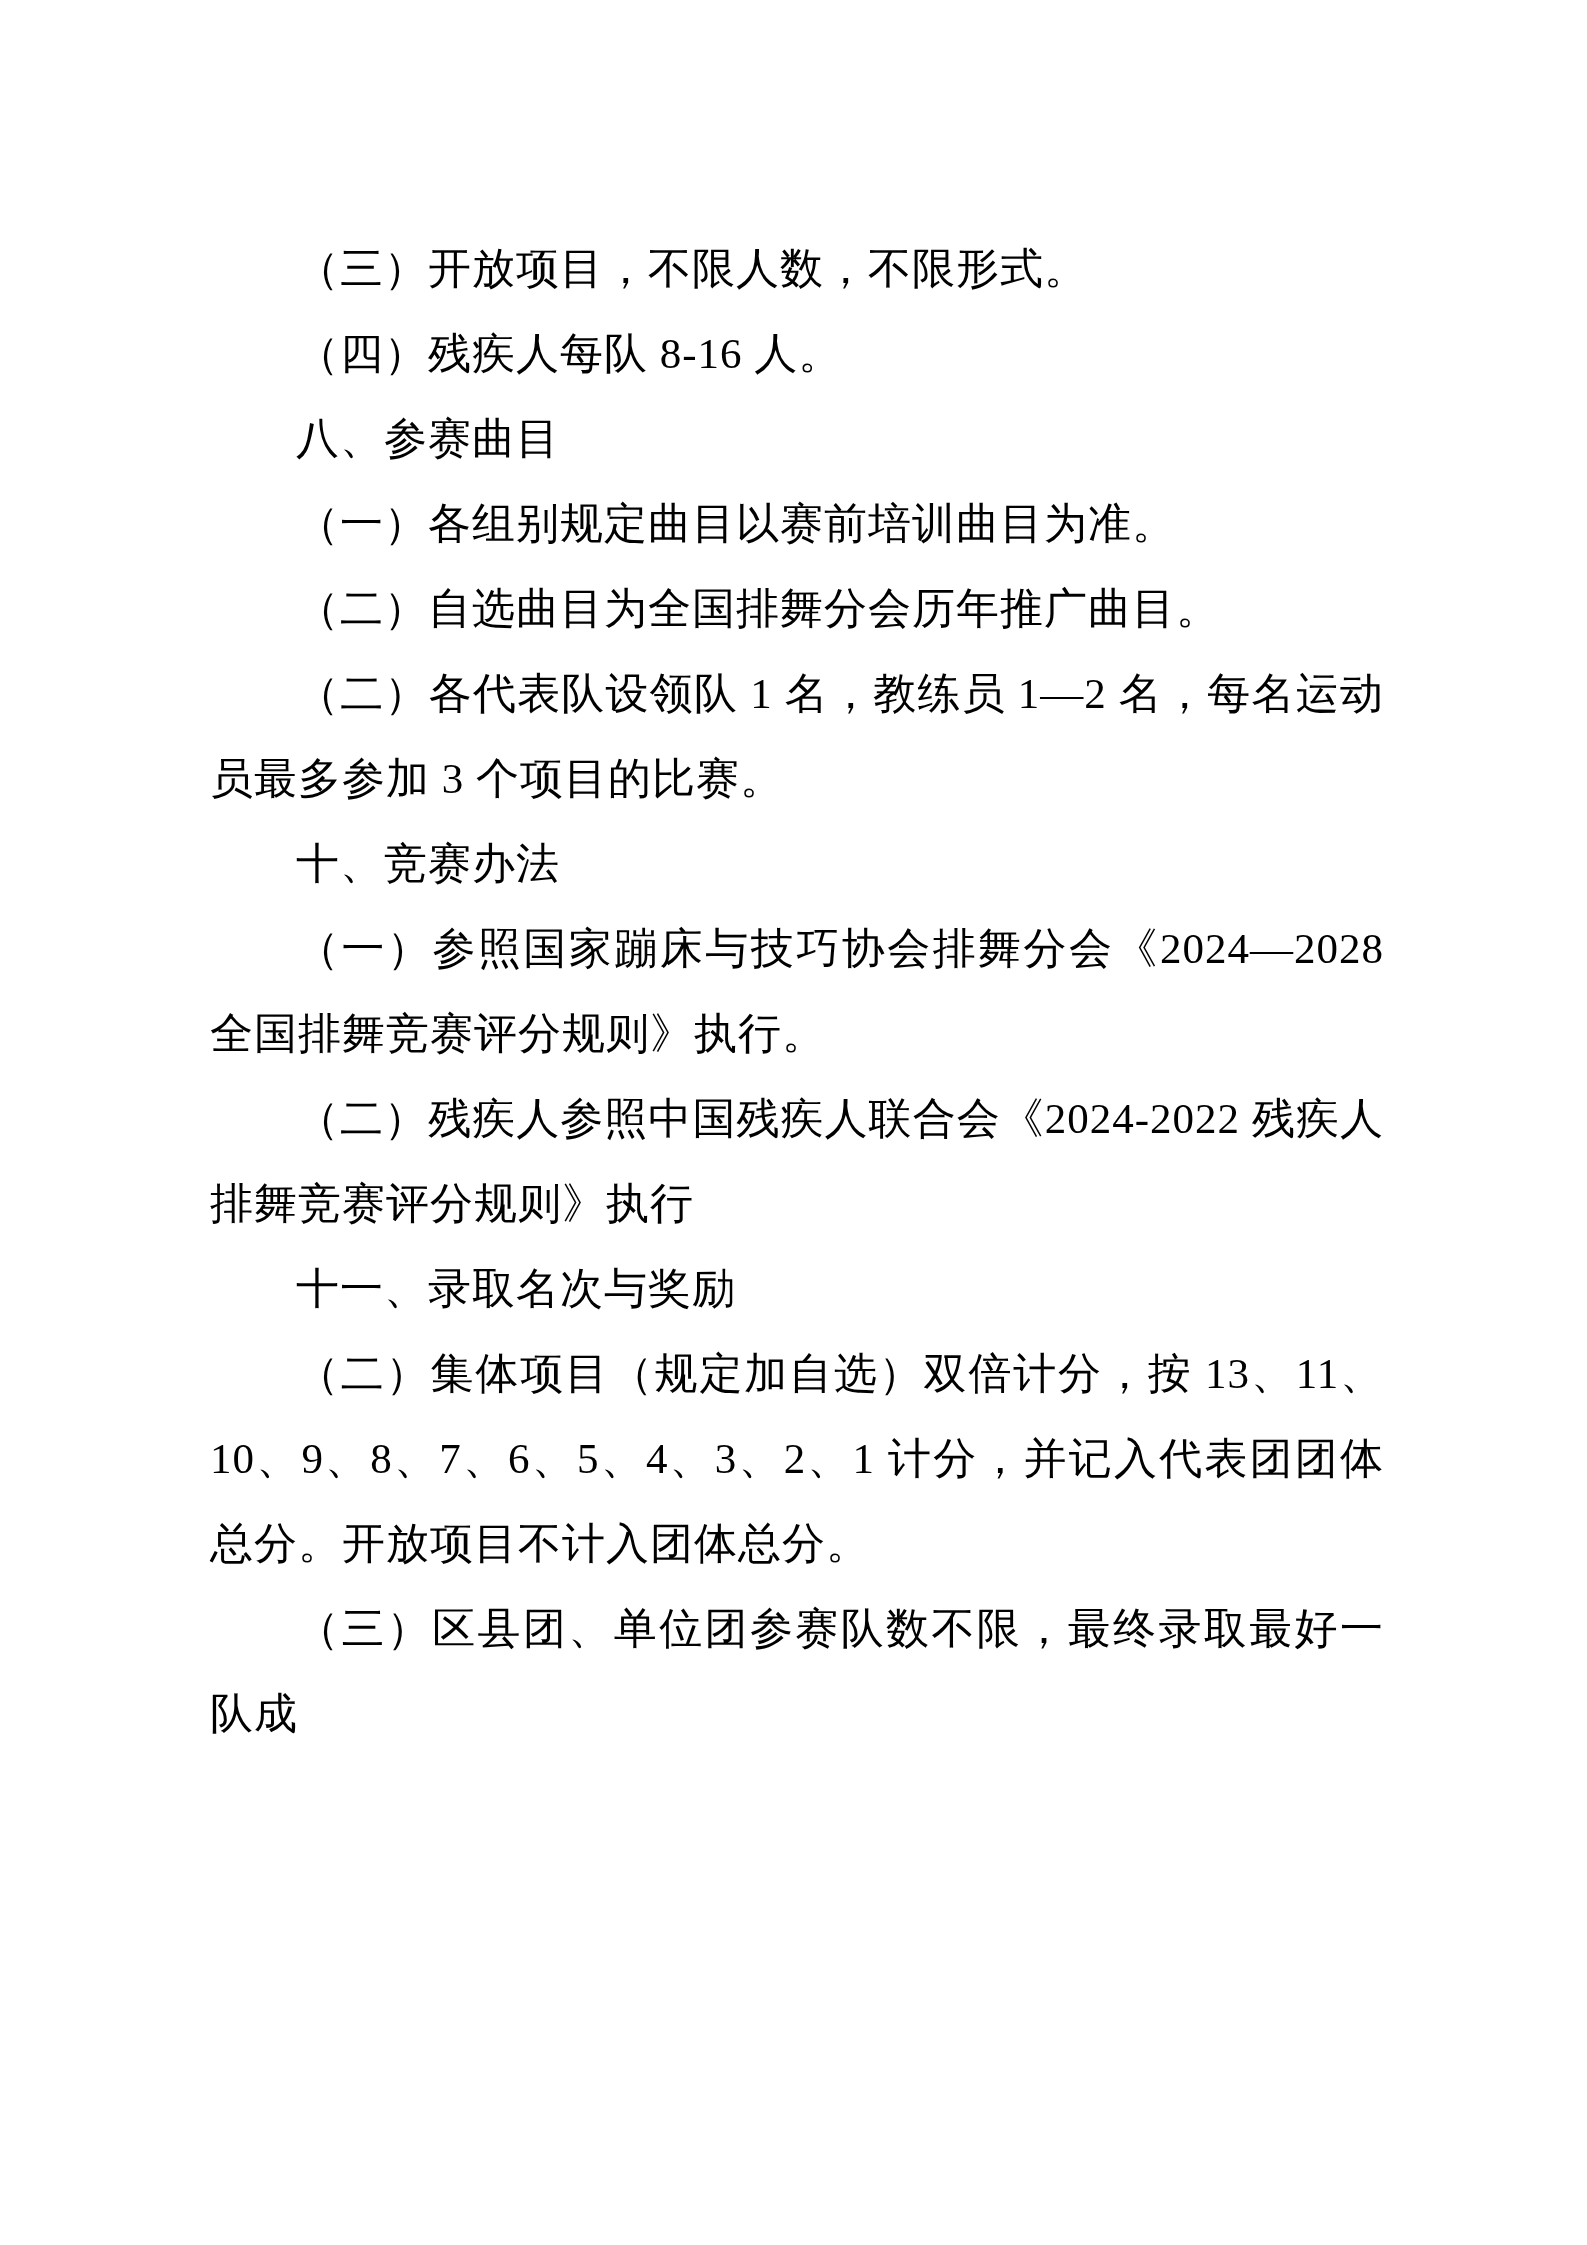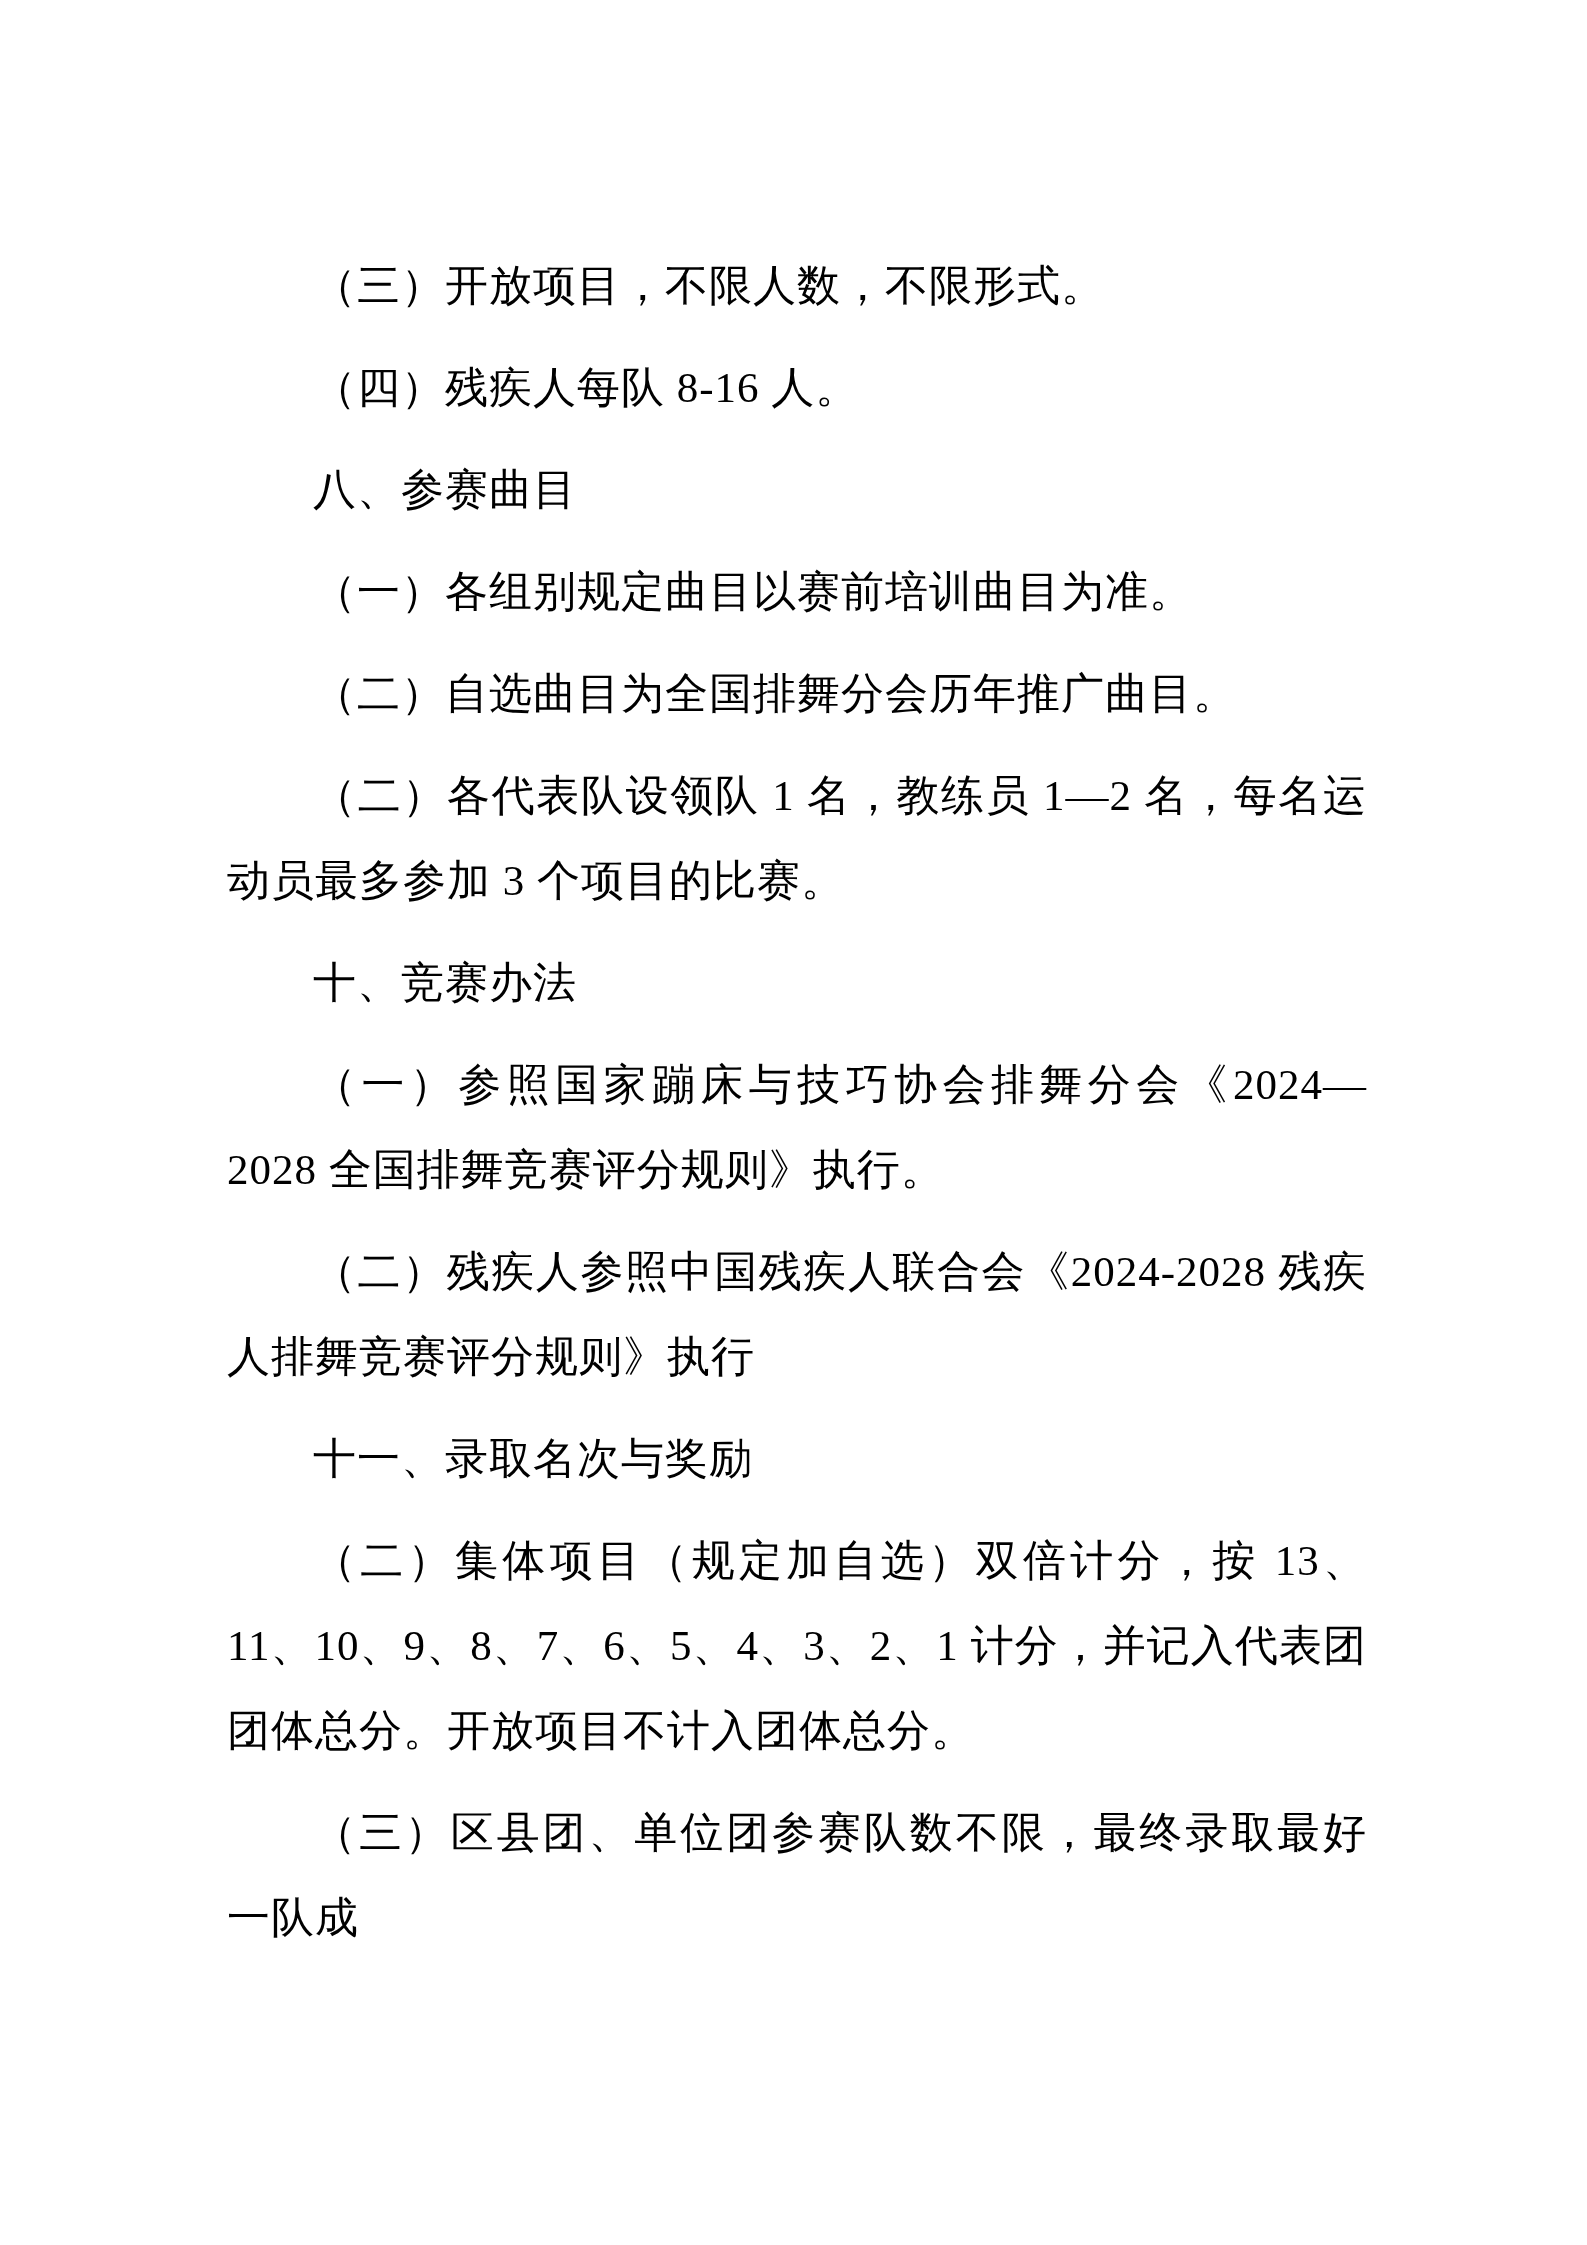--- a/index.html
+++ b/index.html
@@ -14,21 +14,21 @@
     background: #ffffff;
     overflow: hidden;
   }
   .content {
     position: absolute;
     left: 210px;
     top: 226px;
     width: 1174px;
   }
   .content p {
-    margin: 17px;
+    margin: 0;
     padding: 0;
     font-size: 43px;
     line-height: 85px;
     color: #000000;
     text-align: justify;
     text-justify: inter-character;
     text-indent: 86px;
     letter-spacing: 1px;
   }
   .body-text {
@@ -56,18 +56,18 @@
 <div class="page">
   <div class="content" id="content">
       <p class="body-text">（三）开放项目，不限人数，不限形式。</p>
       <p class="body-text">（四）残疾人每队 8-16 人。</p>
       <p class="heading">八、参赛曲目</p>
       <p class="body-text">（一）各组别规定曲目以赛前培训曲目为准。</p>
       <p class="body-text">（二）自选曲目为全国排舞分会历年推广曲目。</p>
       <p class="body-text">（二）各代表队设领队 1 名，教练员 1—2 名，每名运动员最多参加 3 个项目的比赛。</p>
       <p class="heading">十、竞赛办法</p>
       <p class="body-text">（一）参照国家蹦床与技巧协会排舞分会《2024—2028 全国排舞竞赛评分规则》执行。</p>
-      <p class="body-text">（二）残疾人参照中国残疾人联合会《2024-2028 残疾人排舞竞赛评分规则》执行</p>
+      <p class="body-text">（二）残疾人参照中国残疾人联合会《2024-2022 残疾人排舞竞赛评分规则》执行</p>
       <p class="heading">十一、录取名次与奖励</p>
       <p class="body-text">（二）集体项目（规定加自选）双倍计分，按 13、11、10、9、8、7、6、5、4、3、2、1 计分，并记入代表团团体总分。开放项目不计入团体总分。</p>
       <p class="body-text">（三）区县团、单位团参赛队数不限，最终录取最好一队成</p>
     </div>
 </div>
 
 </body></html>

